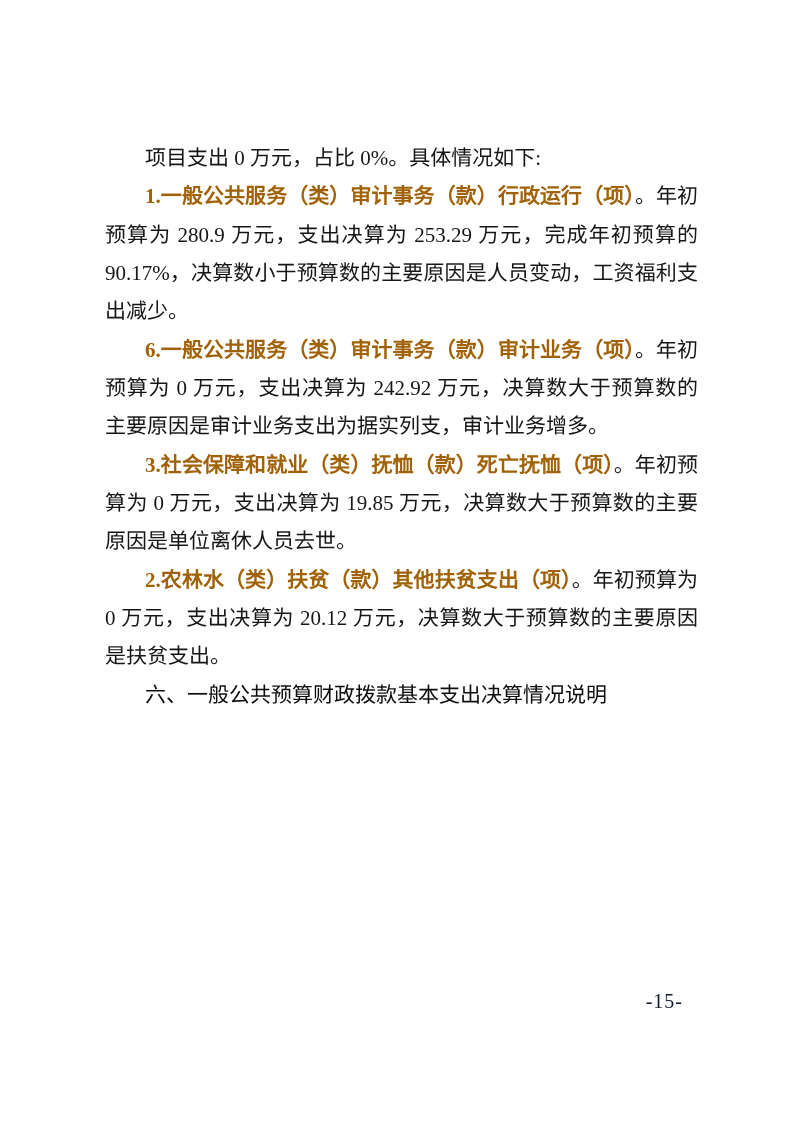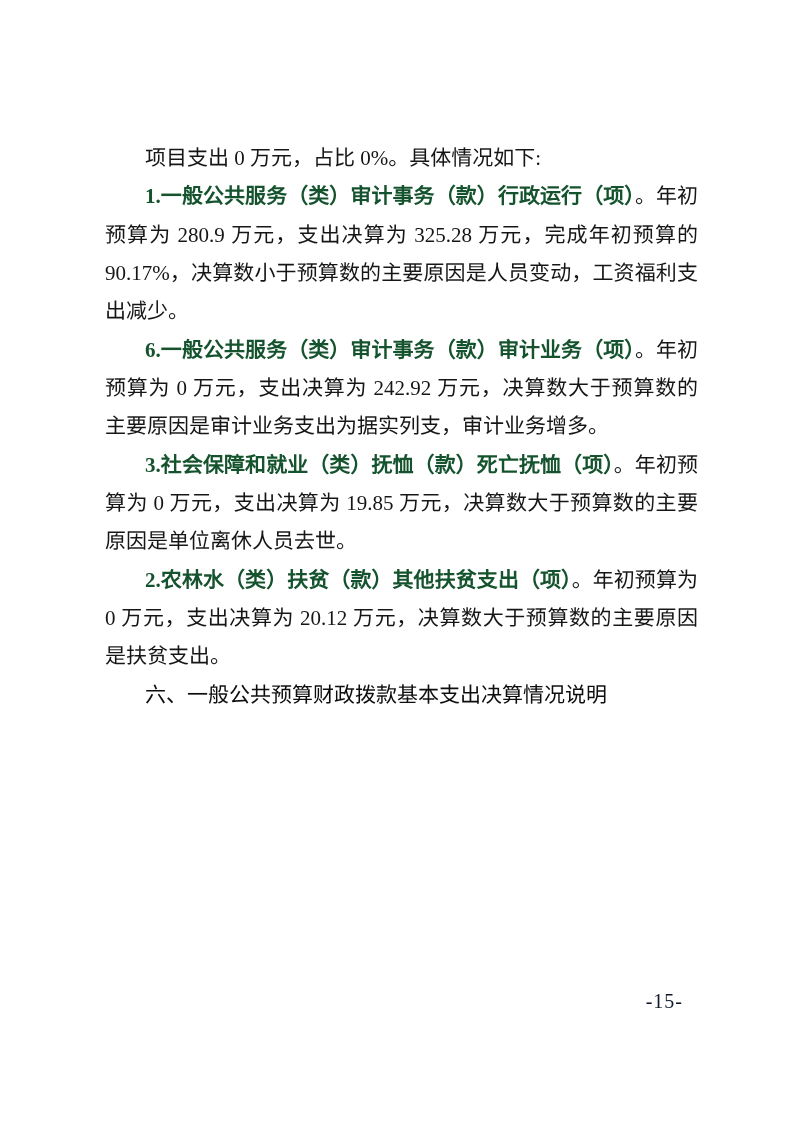--- a/index.html
+++ b/index.html
@@ -25,21 +25,21 @@
     line-height: 38.35px;
     color: #161616;
     text-align: justify;
   }
   .para {
     text-indent: 40px;
     margin: 0;
   }
   .lead {
     font-weight: bold;
-    color: #14532d;
+    color: #a16207;
   }
   .section-heading {
     font-family: "Liberation Sans", "DejaVu Sans", sans-serif;
     font-weight: 400;
     color: #0d0d0d;
     text-align: left;
   }
   .footer {
     position: absolute;
     top: 990px;
@@ -51,21 +51,21 @@
   }
 </style>
 </head>
 <body>
 
 <div class="page">
   <div class="content">
 
     <p class="para">项目支出 0 万元，占比 0%。具体情况如下:</p>
 
-    <p class="para"><span class="lead">1.一般公共服务（类）审计事务（款）行政运行（项）</span><span>。年初预算为 280.9 万元，支出决算为 325.28 万元，完成年初预算的 90.17%，决算数小于预算数的主要原因是人员变动，工资福利支出减少。</span></p>
+    <p class="para"><span class="lead">1.一般公共服务（类）审计事务（款）行政运行（项）</span><span>。年初预算为 280.9 万元，支出决算为 253.29 万元，完成年初预算的 90.17%，决算数小于预算数的主要原因是人员变动，工资福利支出减少。</span></p>
 
     <p class="para"><span class="lead">6.一般公共服务（类）审计事务（款）审计业务（项）</span><span>。年初预算为 0 万元，支出决算为 242.92 万元，决算数大于预算数的主要原因是审计业务支出为据实列支，审计业务增多。</span></p>
 
     <p class="para"><span class="lead">3.社会保障和就业（类）抚恤（款）死亡抚恤（项）</span><span>。年初预算为 0 万元，支出决算为 19.85 万元，决算数大于预算数的主要原因是单位离休人员去世。</span></p>
 
     <p class="para"><span class="lead">2.农林水（类）扶贫（款）其他扶贫支出（项）</span><span>。年初预算为 0 万元，支出决算为 20.12 万元，决算数大于预算数的主要原因是扶贫支出。</span></p>
 
     <p class="para section-heading">六、一般公共预算财政拨款基本支出决算情况说明</p>
 
 

